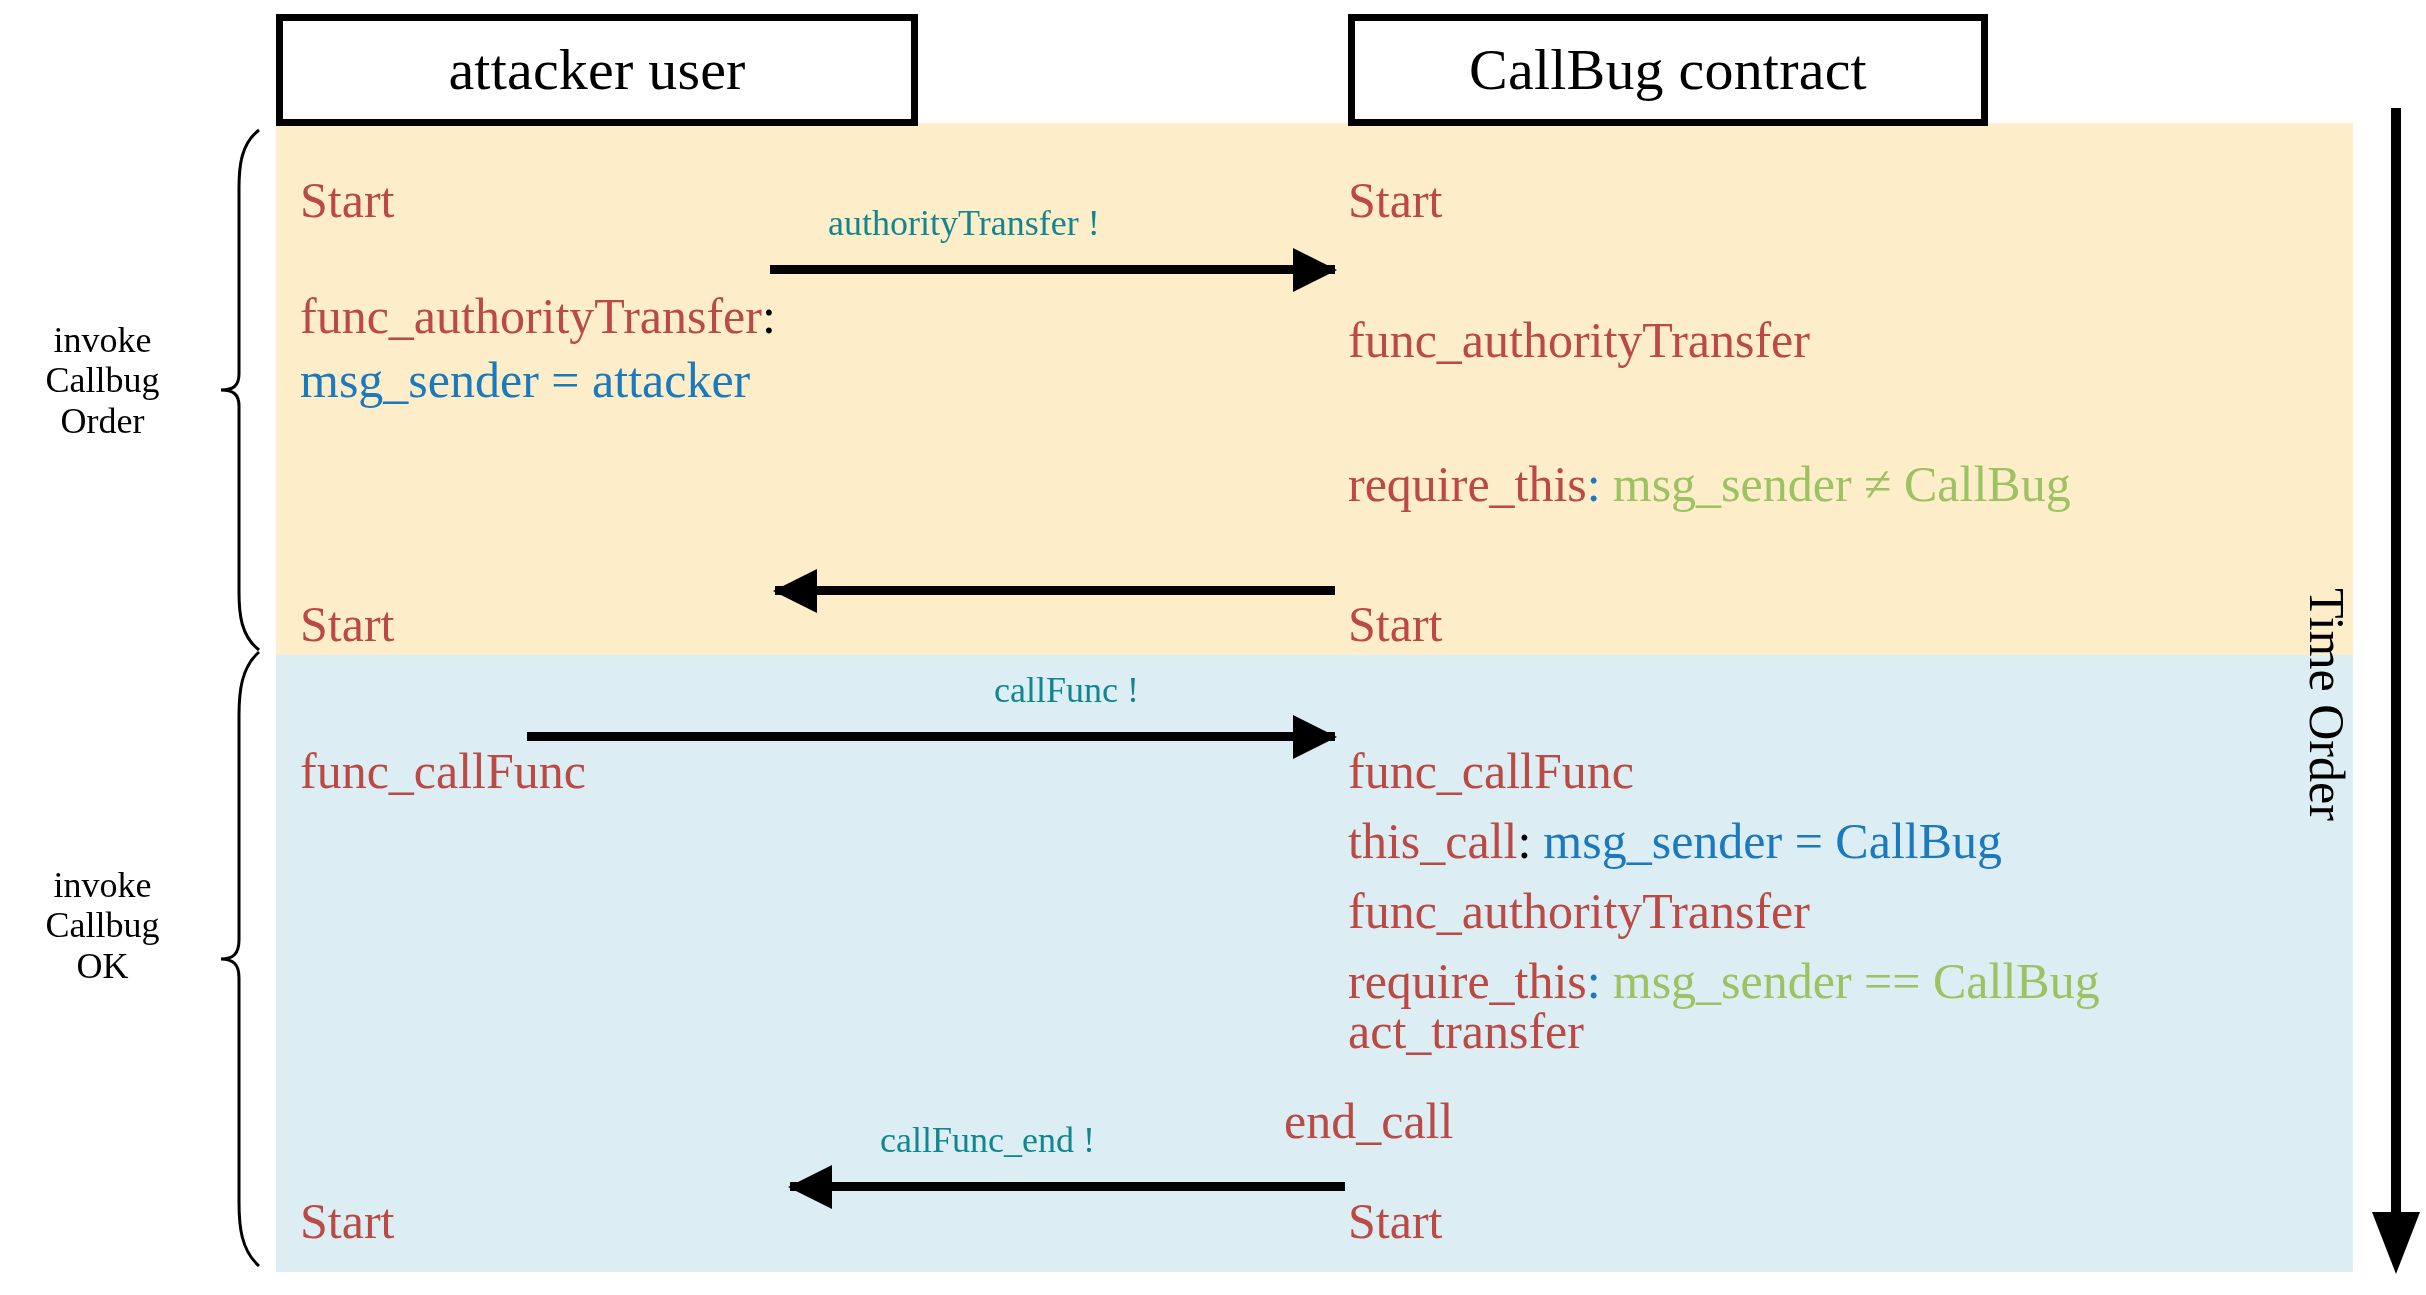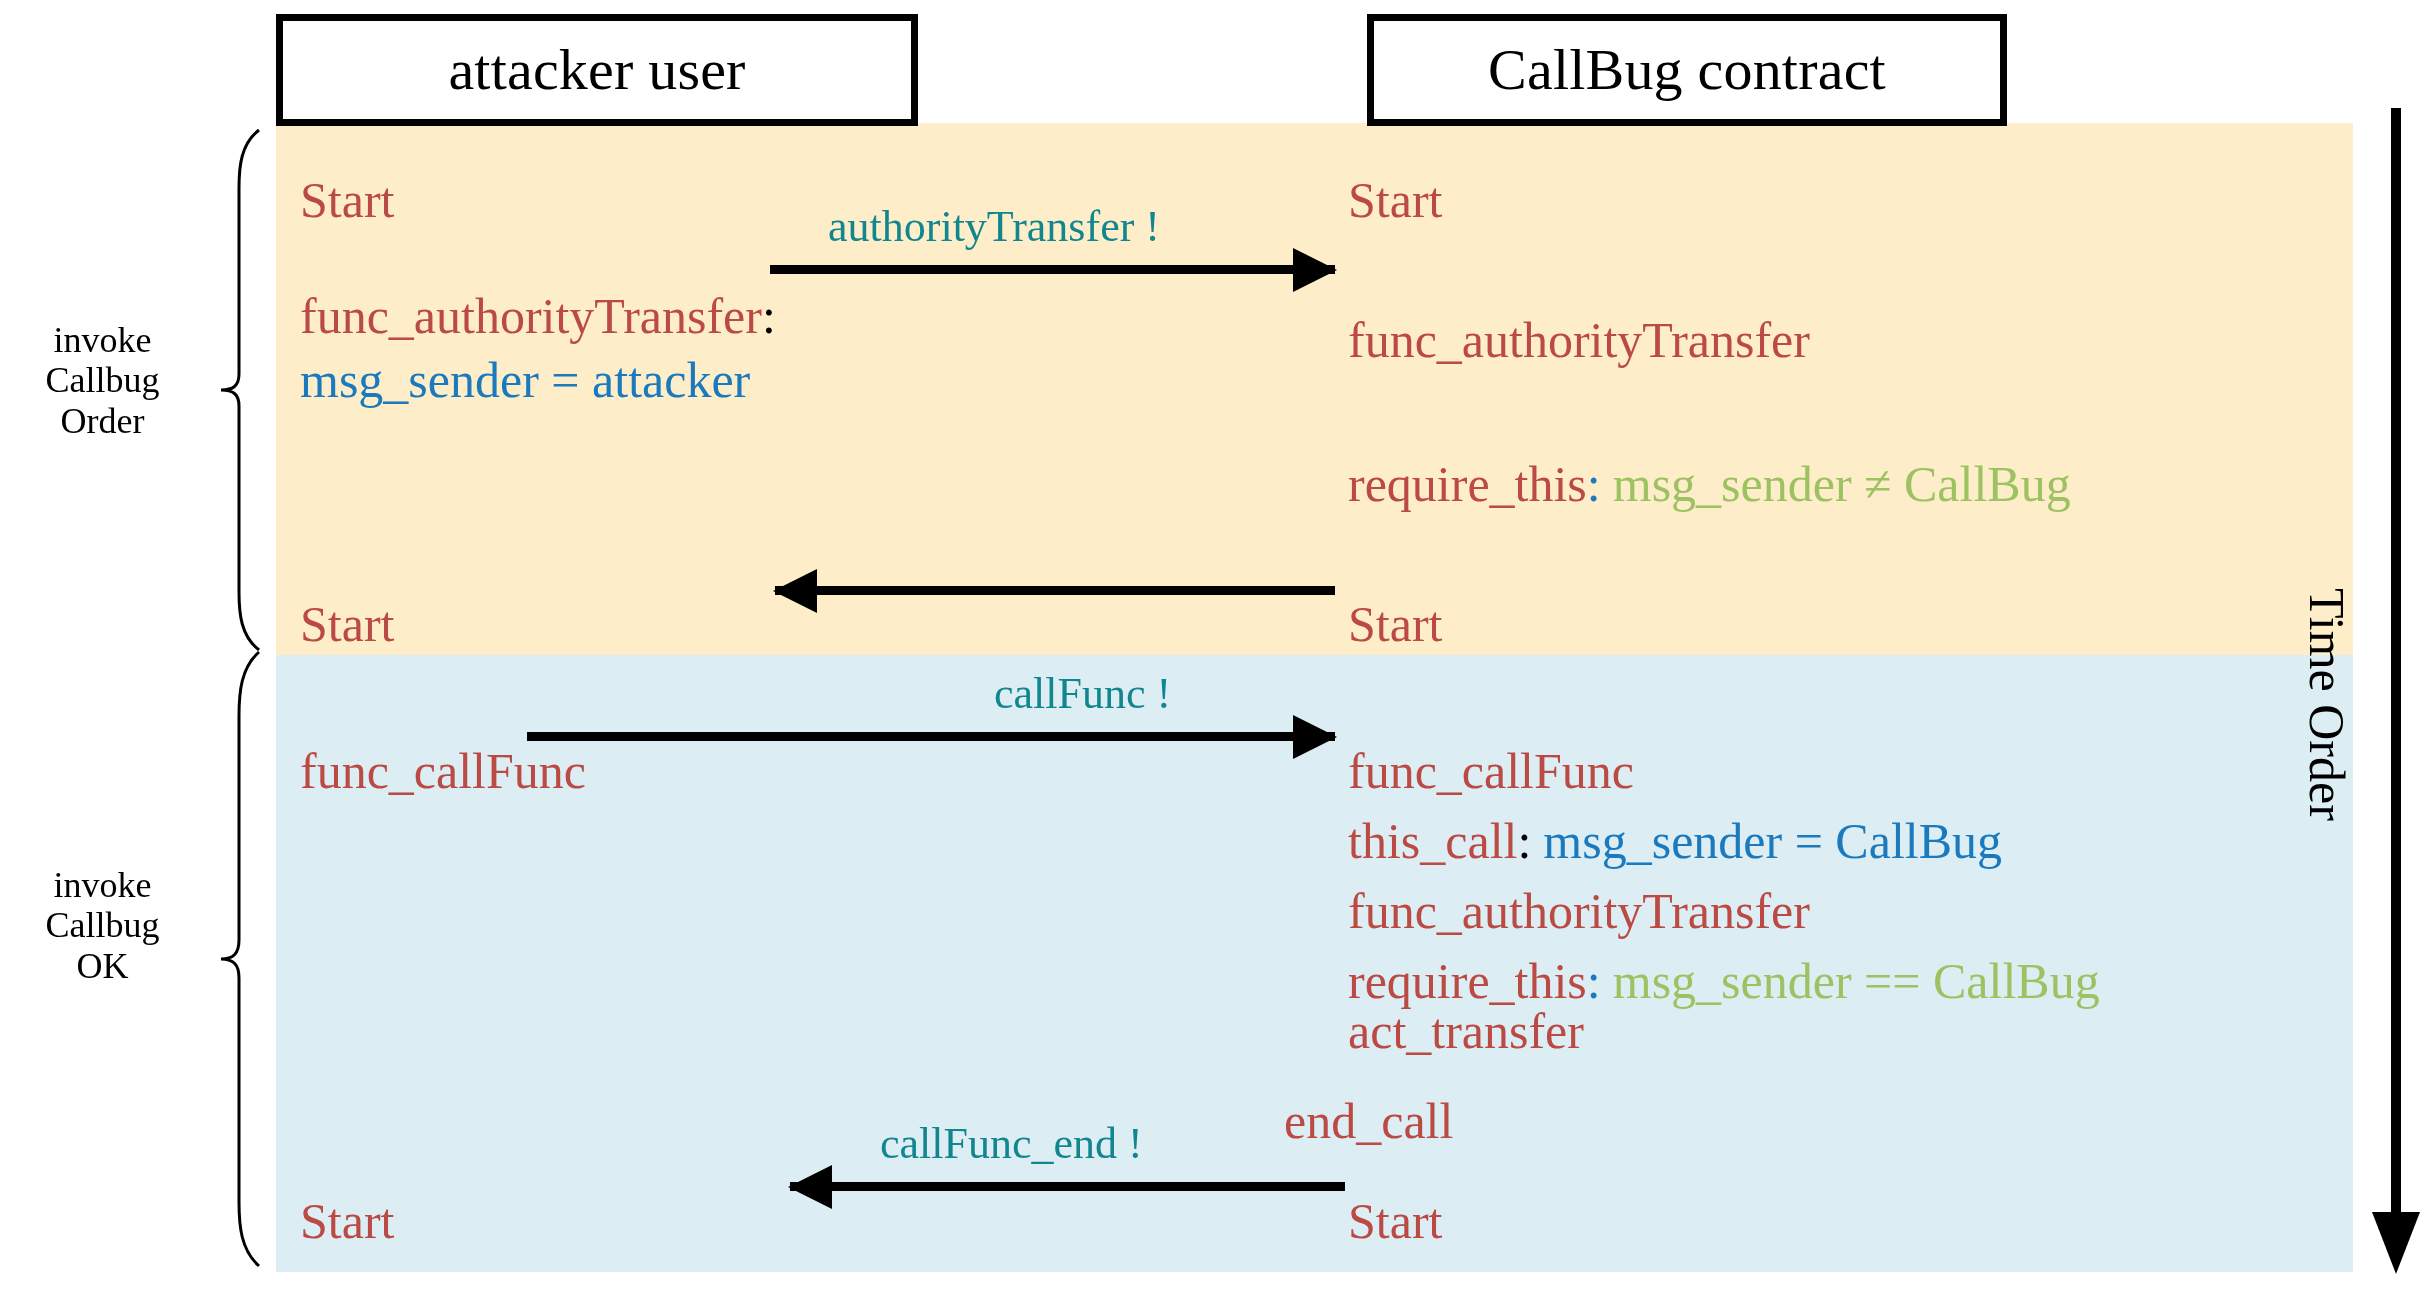--- a/index.html
+++ b/index.html
@@ -10,42 +10,42 @@
   }
   .stage{position:absolute;left:0;top:0;width:2426px;height:1244px;}
 
   
   .lane-box{
     position:absolute;background:#ffffff;border:7px solid #000000;
     box-sizing:border-box;display:flex;align-items:center;justify-content:center;
     color:#000;font-size:58px;line-height:1;letter-spacing:.2px;
   }
   #lane-box-attacker{left:276px;top:14px;width:642px;height:112px;}
-  #lane-box-contract{left:1348px;top:14px;width:640px;height:112px;margin-left:19px;}
+  #lane-box-contract{left:1348px;top:14px;width:640px;height:112px;}
 
   
   .band{position:absolute;left:276px;width:2077px;}
   #band-fail{top:123px;height:532px;background:#fdeec9;}
   #band-ok{top:655px;height:617px;background:#dceef3;}
 
   
   .t{position:absolute;white-space:nowrap;line-height:1;font-size:50px;}
   .red{color:#bb4a44;}
   .blue{color:#1b79bd;}
   .green{color:#9dc262;}
   .blk{color:#000000;}
 
   
   .arrow{position:absolute;height:0;}
   .arrow .shaft{position:absolute;left:0;top:0;height:9px;background:#000;}
   .arrow .head{position:absolute;top:-17px;width:0;height:0;
     border-top:22px solid transparent;border-bottom:22px solid transparent;}
   .arrow.right .head{right:-2px;border-left:44px solid #000;}
   .arrow.left  .head{left:-2px;border-right:44px solid #000;}
-  .arrow-label{position:absolute;white-space:nowrap;font-size:44px;line-height:1;color:#11868f;}
+  .arrow-label{position:absolute;white-space:nowrap;font-size:36px;line-height:1;color:#11868f;}
 
   
   .brace{position:absolute;width:46px;}
   .brace svg{display:block;width:100%;height:100%;overflow:visible;}
   .brace-label{position:absolute;text-align:center;font-size:36px;line-height:1.12;color:#000;}
 
   
   #time-order-axis{position:absolute;left:2372px;top:108px;width:60px;height:1176px;}
   #time-order-axis .tshaft{position:absolute;left:19px;top:0;width:10px;height:1112px;background:#000;}
   #time-order-axis .thead{position:absolute;left:0px;top:1104px;width:0;height:0;

